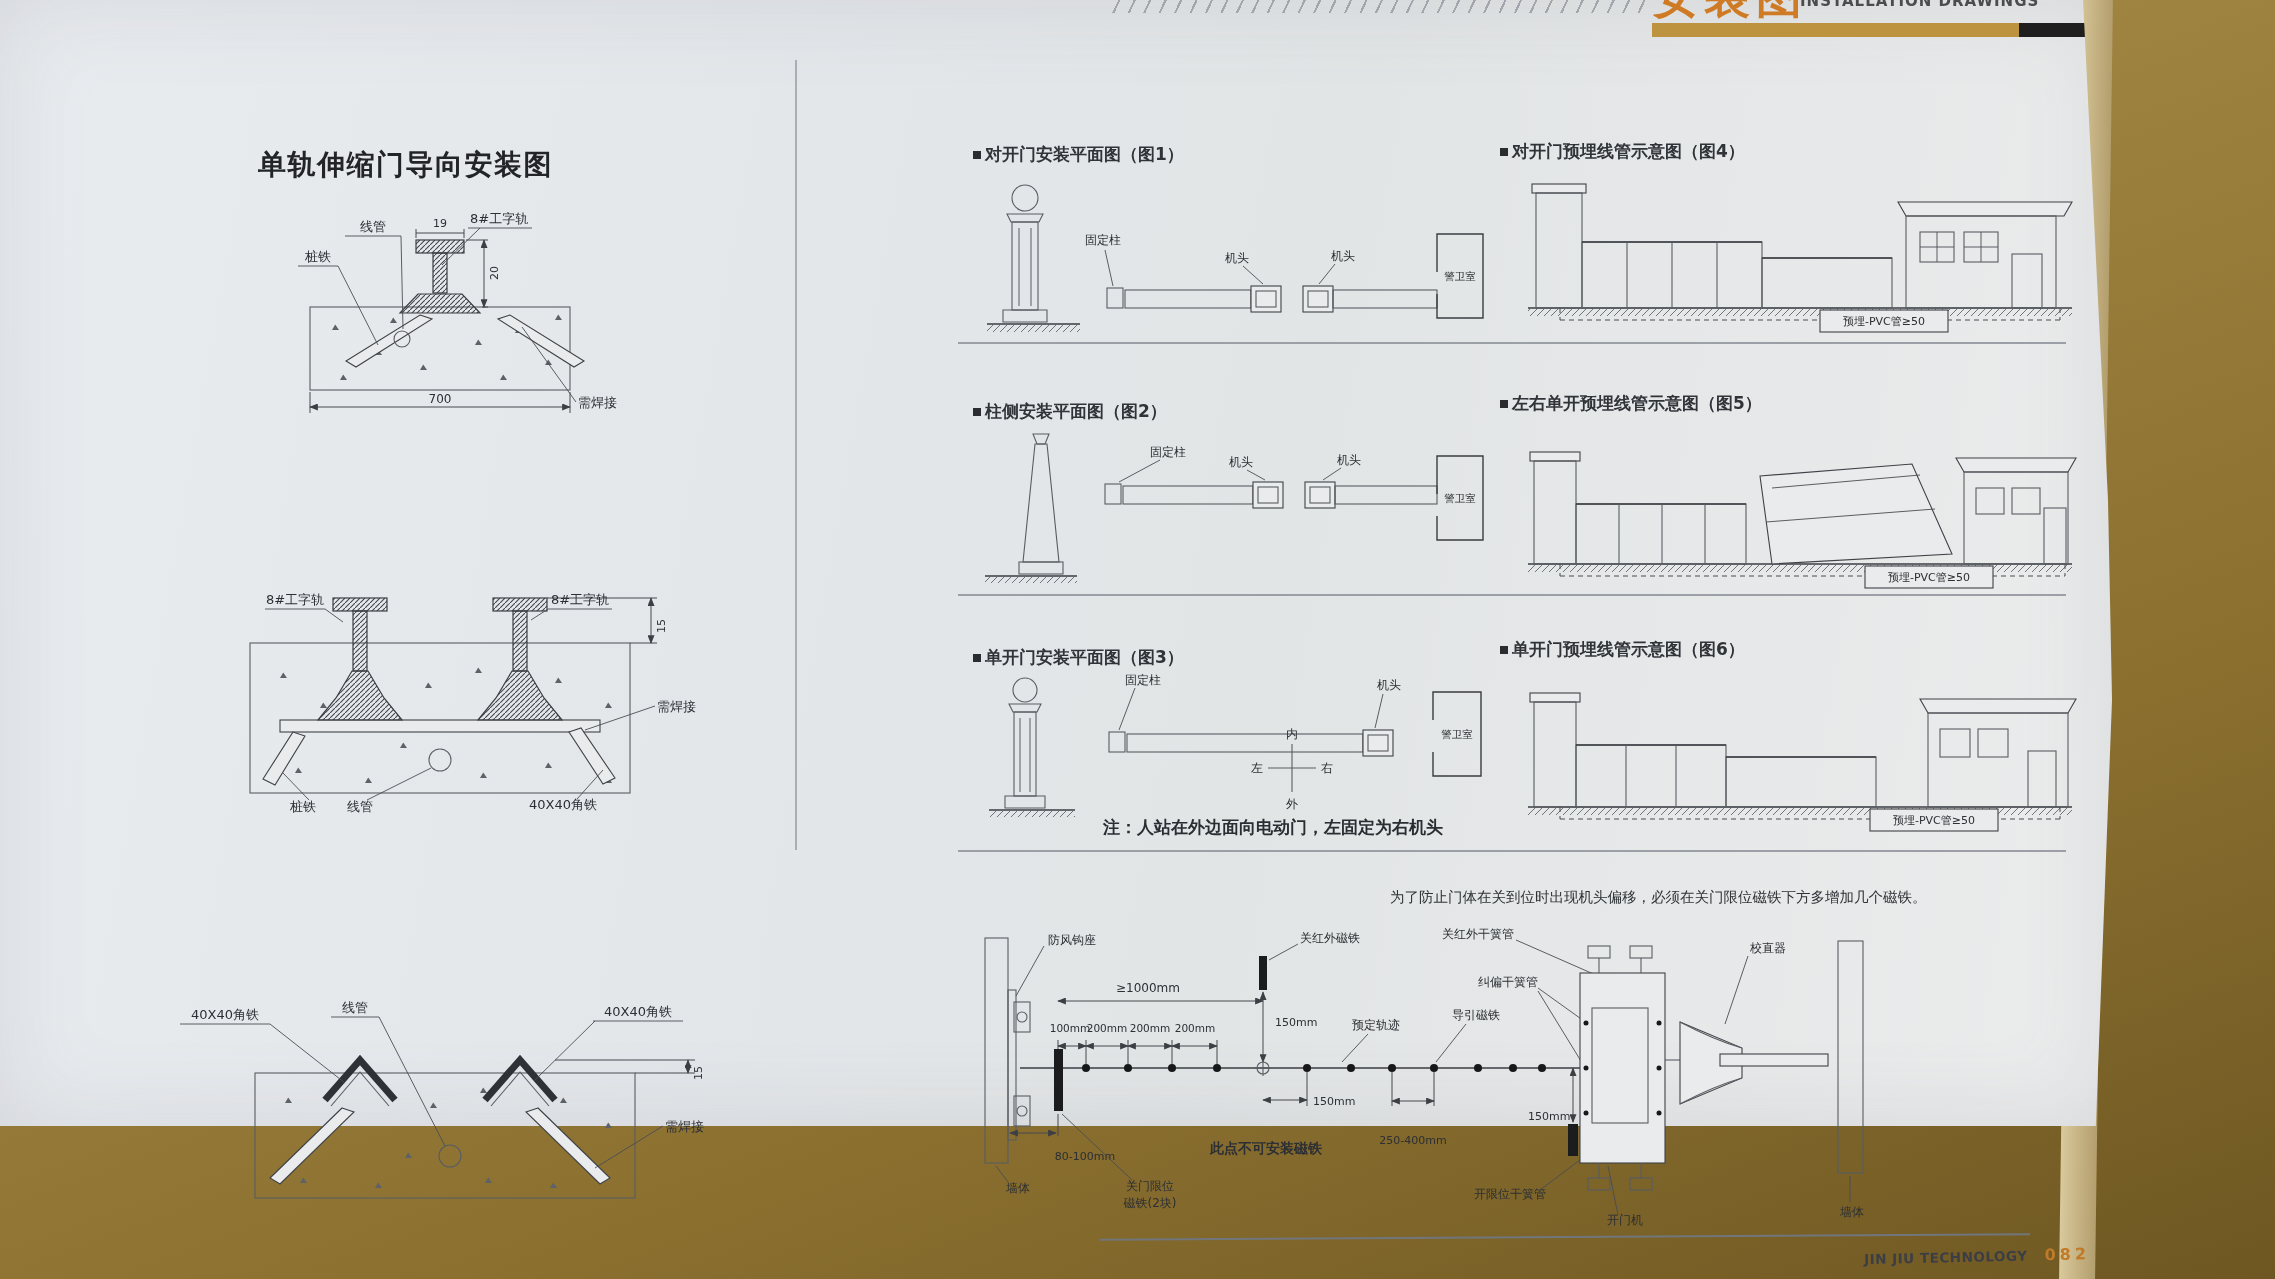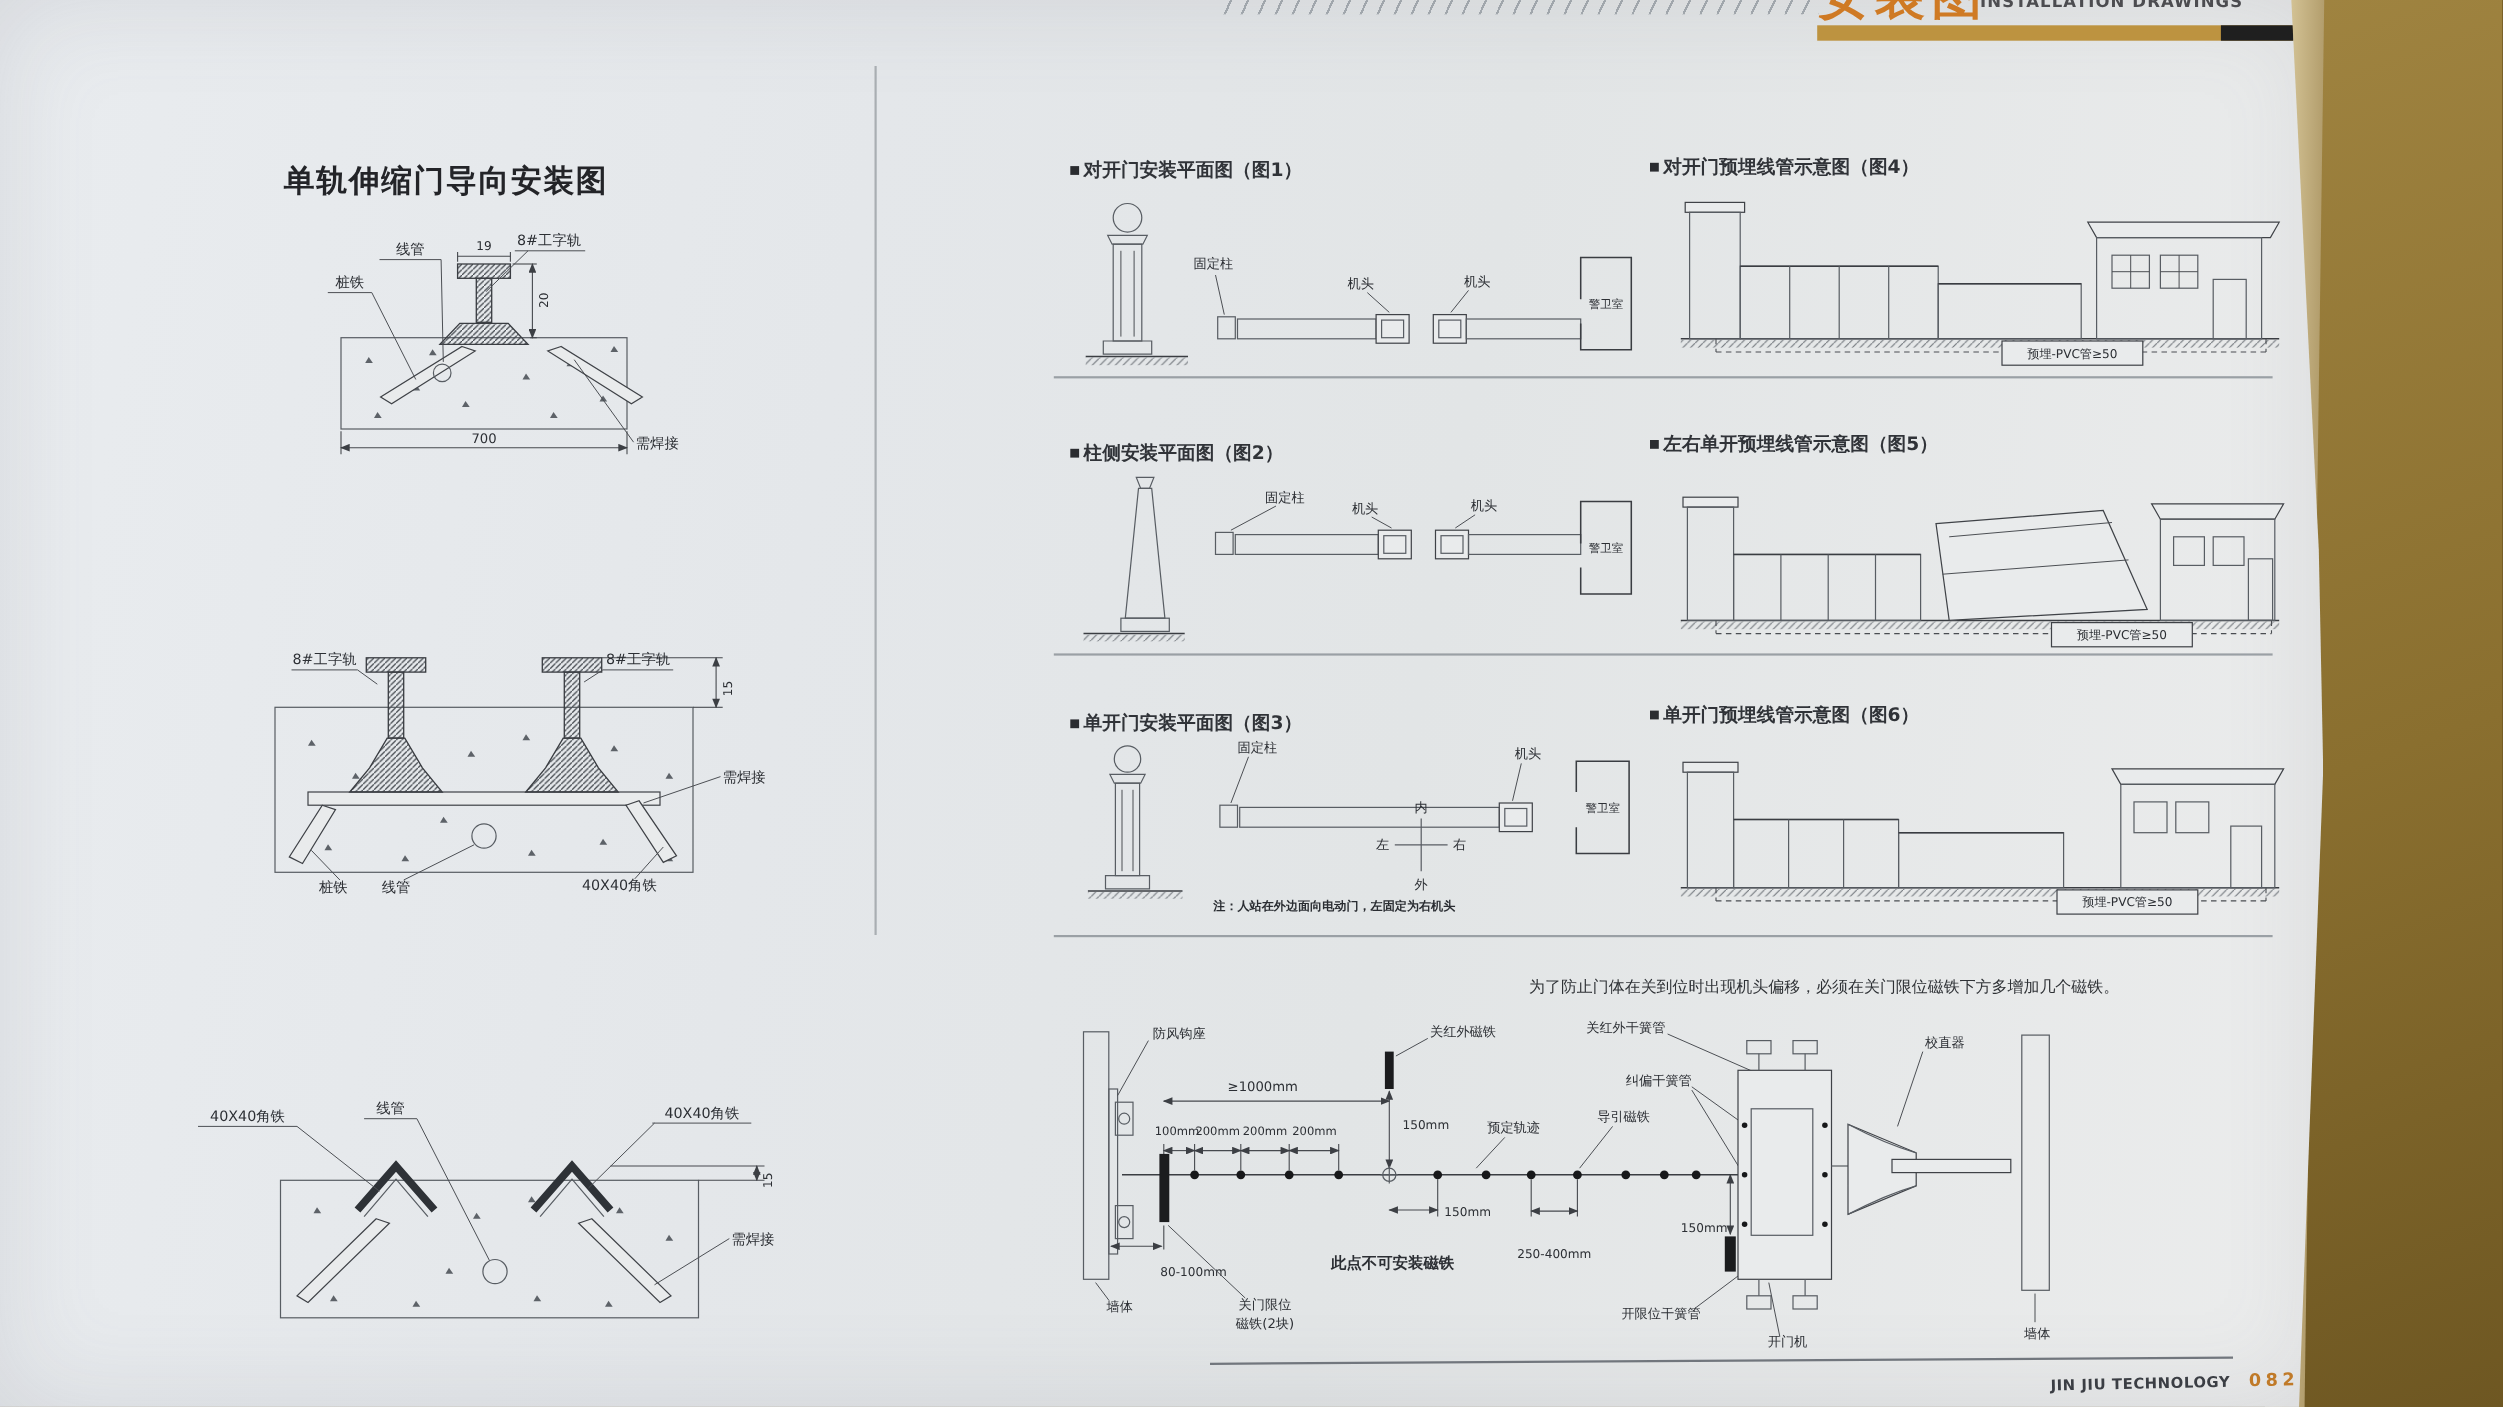--- a/index.html
+++ b/index.html
@@ -1,36 +1,36 @@
 <!DOCTYPE html>
 <html><head>
 <meta charset="utf-8">
 <style>
   html,body{margin:0;padding:0;background:#6e5722;}
   .stage{position:relative;width:2275px;height:1279px;overflow:hidden;
     background:linear-gradient(160deg,#b79a5e 0%,#a38743 30%,#8a6f2f 70%,#6e5722 100%);
     font-family:"DejaVu Sans",sans-serif;}
   .page-edge{position:absolute;left:2068px;top:0;width:36px;height:100%;
     background:linear-gradient(90deg,#d9c99c,#b39e6d);transform:skewX(-0.8deg);z-index:1;}
-  .page{position:absolute;left:0;top:0;width:2112px;height:1279px;z-index:2;
+  .page{position:absolute;left:0;top:0;width:2112px;height:1126px;z-index:2;
     background:linear-gradient(100deg,#e9ecef 0%,#e4e7ea 35%,#e2e5e6 60%,#ebecec 100%);
     clip-path:polygon(0 0,2083px 0,2108px 500px,2112px 700px,2090px 1279px,0 1279px);
     box-shadow:inset 0 0 90px rgba(110,115,125,.16);}
   .hatch-strip{position:absolute;left:1105px;top:0;width:548px;height:13px;
     background:repeating-linear-gradient(115deg,transparent 0 12px,#8d949b 12px 14px);opacity:.75;}
   .hdr-cn{position:absolute;left:1652px;top:-34px;font-size:46px;font-weight:bold;color:#cf7a24;letter-spacing:6px;white-space:nowrap;}
   .hdr-en{position:absolute;left:1800px;top:-8px;font-size:15px;font-weight:bold;color:#4c4c50;letter-spacing:1px;white-space:nowrap;}
   .gold-bar{position:absolute;left:1652px;top:23px;width:433px;height:14px;background:#bd9340;}
   .gold-bar-end{position:absolute;right:0;top:0;width:66px;height:14px;background:#1f1f1f;}
   .col-divider{position:absolute;left:795px;top:60px;width:1.5px;height:790px;background:#a9aeb2;}
   .hsep{position:absolute;left:958px;width:1108px;height:1.5px;background:#9aa0a5;}
   .ltitle{position:absolute;font-weight:bold;font-size:28px;color:#232428;letter-spacing:1.5px;white-space:nowrap;}
   .cap{position:absolute;display:flex;align-items:center;gap:4px;font-weight:bold;font-size:17px;color:#303338;white-space:nowrap;}
   .cap .sq{width:8px;height:8px;background:#2a2c30;flex:0 0 auto;}
-  .note3{position:absolute;left:1103px;top:816px;font-weight:bold;font-size:11px;color:#2a2d32;white-space:nowrap;}
+  .note3{position:absolute;left:1103px;top:816px;font-weight:bold;font-size:17px;color:#2a2d32;white-space:nowrap;}
   .bt-title{position:absolute;left:948px;top:874px;font-weight:bold;font-size:30px;color:#232428;letter-spacing:1px;white-space:nowrap;}
   .bt-note{position:absolute;left:1390px;top:888px;font-size:14.5px;color:#2f3236;white-space:nowrap;}
   .frule{position:absolute;left:1100px;top:1236px;width:930px;height:2px;background:#71767d;transform:rotate(-0.35deg);}
   .fbrand{position:absolute;left:1545px;top:1250px;width:545px;text-align:right;transform:rotate(-1.2deg);white-space:nowrap;}
   .fbrand .bn{font-size:13.5px;font-weight:bold;color:#3b3e44;letter-spacing:.5px;}
   .fbrand .pn{font-size:16px;font-weight:bold;color:#c07a28;letter-spacing:4px;margin-left:12px;}
   svg{position:absolute;overflow:visible;}
   svg text{font-family:"DejaVu Sans",sans-serif;fill:#2c2f34;}
   .t13{font-size:13px;} .t12{font-size:12px;} .t11{font-size:11px;} .t10{font-size:10.5px;} .t14b{font-size:14px;font-weight:600;}
   .ln{stroke:#585d63;fill:none;stroke-width:1.1;}

